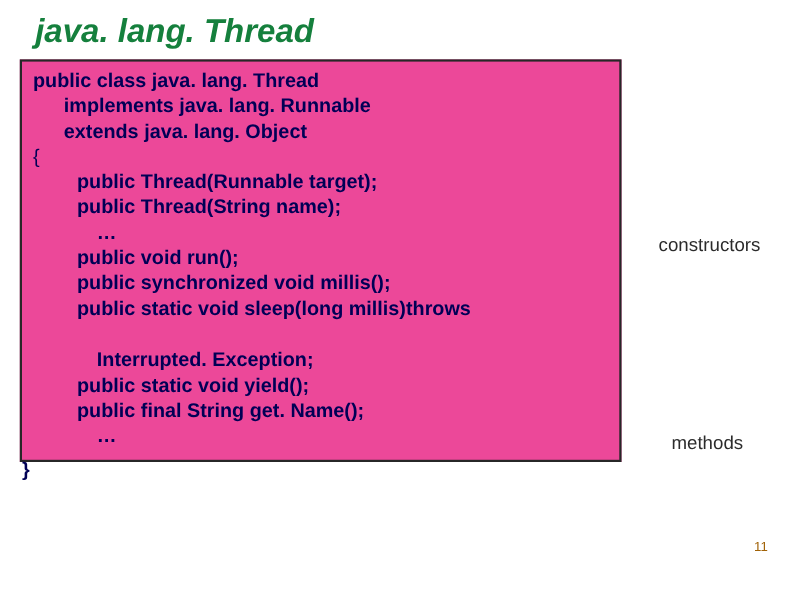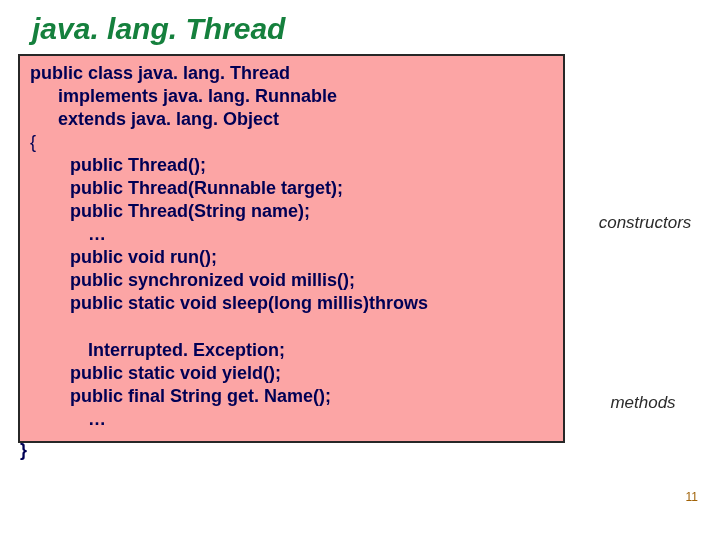--- a/index.html
+++ b/index.html
@@ -18,21 +18,21 @@
     color: #15803d;
     margin-left: 14px;
     margin-bottom: 8px;
     font-style: italic;
   }
   .code-box {
     border: 2px solid #272727;
     padding: 6px 10px 10px 10px;
     width: 547px;
     position: relative;
-    background: #fca5a5;
+    background: #ec4899;
   }
   .line {
     font-size: 18px;
     color: #000055;
     font-family: Arial, Helvetica, sans-serif;
     line-height: 1.28;
     white-space: nowrap;
   }
   .decl1 { margin-left: 0; }
   .decl2 { margin-left: 28px; }
@@ -60,21 +60,20 @@
     top: 212px;
     width: 120px;
   }
   .annot.meth {
     left: 588px;
     top: 392px;
     width: 110px;
   }
   .annot-box {
     border: 1px dashed rgba(0,0,0,0);
-    font-style: italic;
   }
   .pagenum {
     position: absolute;
     right: 22px;
     bottom: 36px;
     font-size: 12px;
     color: #a16207;
     margin-left: 24px;
   }
 </style>
@@ -82,21 +81,20 @@
 <body>
 
 <div class="title">java. lang. Thread</div>
 
 <div class="code-box">
   <div class="line b decl1">public class java. lang. Thread</div>
   <div class="line b decl2">implements java. lang. Runnable</div>
   <div class="line b decl2">extends java. lang. Object</div>
   <div class="line brace">{</div>
 
-  <div class="line b body">public Thread();</div>
   <div class="line b body">public Thread(Runnable target);</div>
   <div class="line b body">public Thread(String name);</div>
   <div class="line b body2">…</div>
 
   <div class="line b body">public void run();</div>
   <div class="line b body">public synchronized void millis();</div>
   <div class="line b body">public static void sleep(long millis)throws</div>
 
   <div style="height:24px"></div>
 

